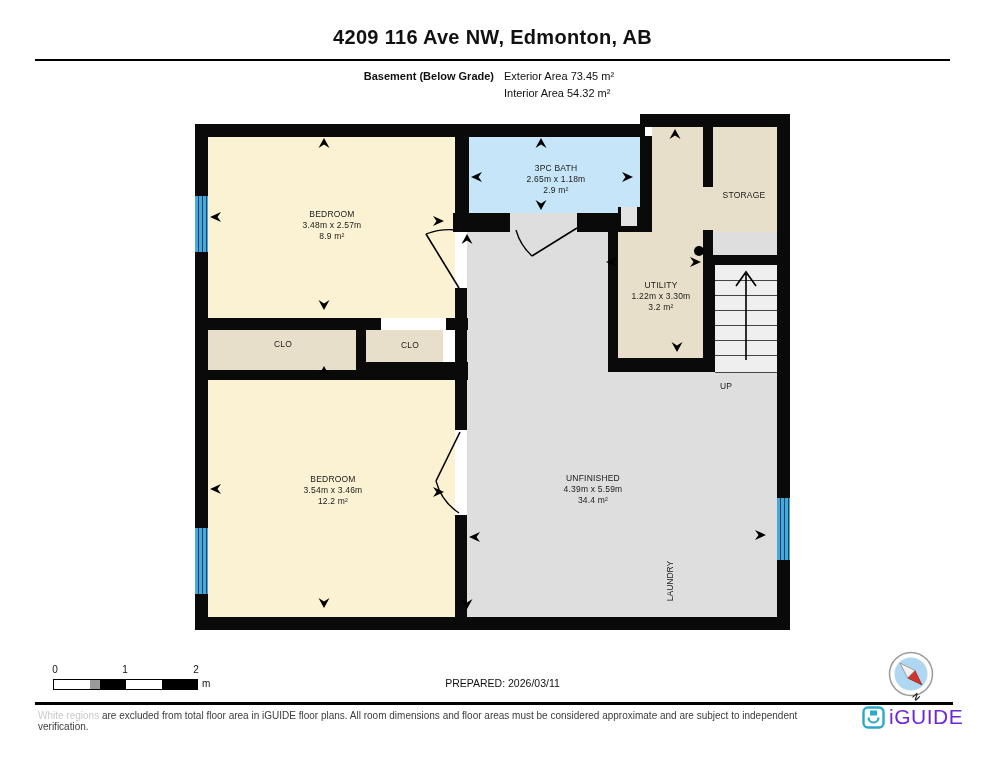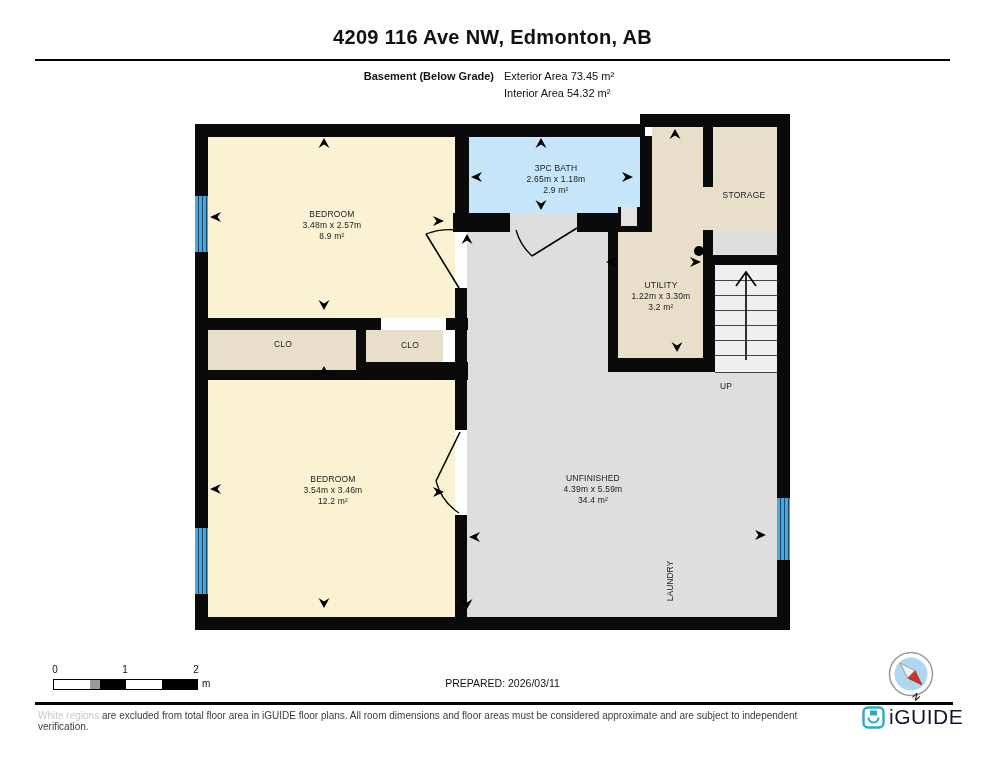--- a/index.html
+++ b/index.html
@@ -35,21 +35,21 @@
   #scale-n2{left:189px;top:664px;width:14px;text-align:center;font-size:10px;}
   #scale-bar{left:53px;top:679px;width:143px;height:9px;border:1px solid #000;display:flex;}
   #scale-unit{left:202px;top:678px;font-size:10px;}
   #prepared{left:0;top:677px;width:1005px;text-align:center;font-size:10.5px;}
   #compass{left:888px;top:651px;width:46px;height:46px;}
   #compass-n{left:913px;top:692px;font-size:9px;font-weight:bold;transform:rotate(48deg);color:#222;}
   #footer-rule{left:35px;top:702px;width:918px;height:3px;background:#000;}
   #disclaimer{left:38px;top:710px;width:800px;font-size:10px;color:#3c3c3c;}
   #disclaimer .lite{color:#c9c9c9;}
   #brand{left:862px;top:705px;display:flex;align-items:center;gap:4px;}
-  #brand-text{font-size:21px;color:#0f172a;letter-spacing:.5px;}
+  #brand-text{font-size:21px;color:#6d28d9;letter-spacing:.5px;}
   svg{display:block;}
 </style>
 </head>
 <body>
 
 <div id="page">
 
   <div class="abs" id="title">4209 116 Ave NW, Edmonton, AB</div>
   <div class="abs" id="title-rule"></div>
   <div class="abs" id="floor-label">Basement (Below Grade)</div>

